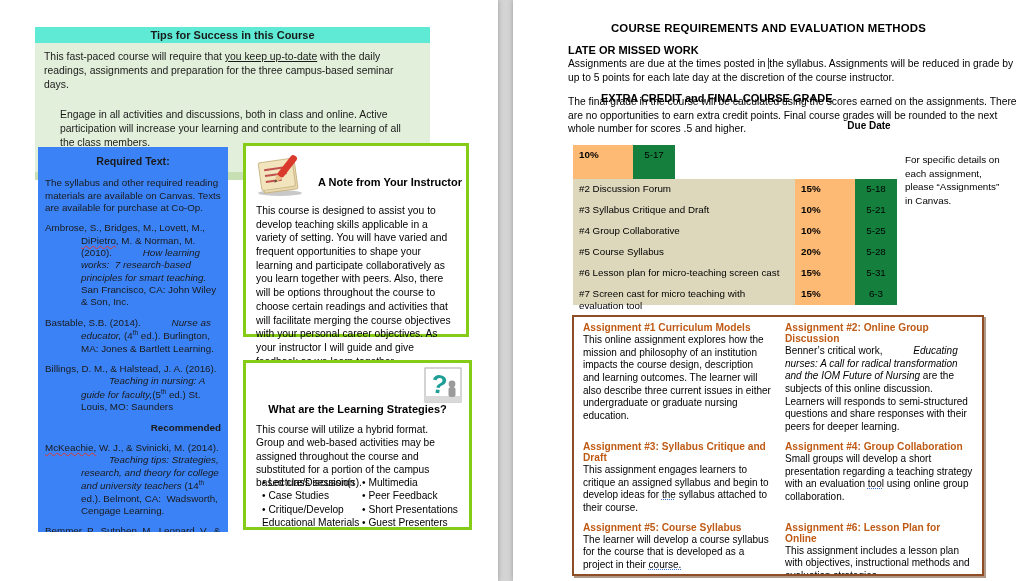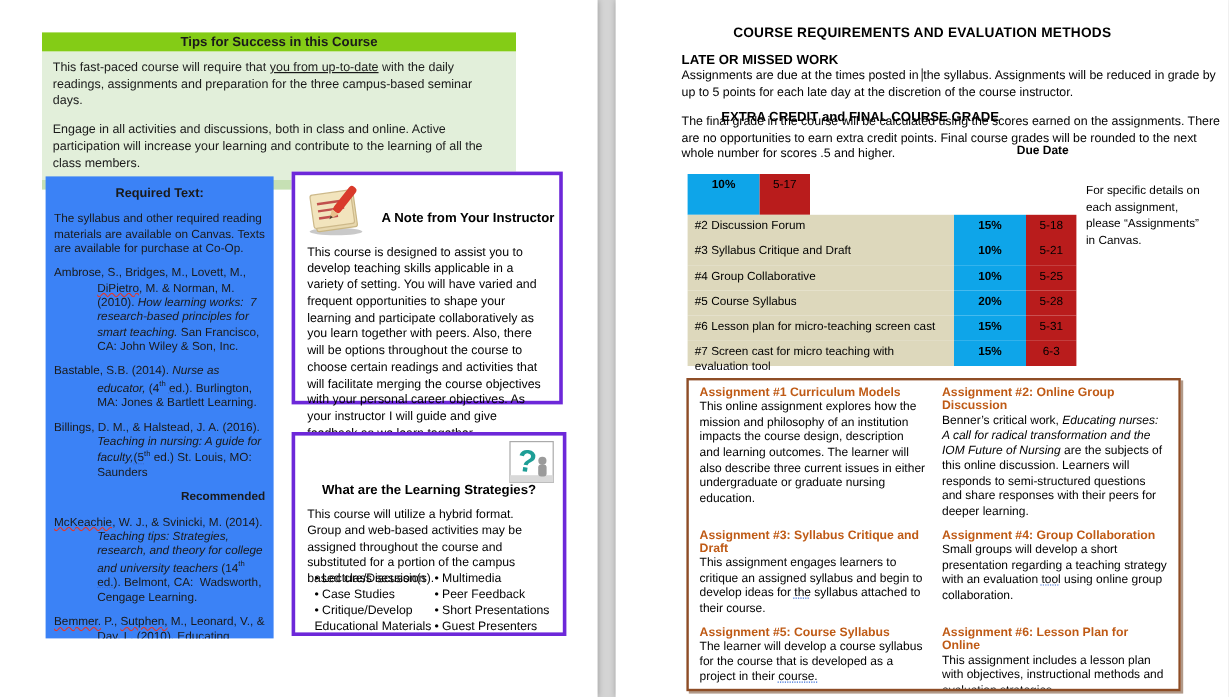--- a/index.html
+++ b/index.html
@@ -4,33 +4,33 @@
 <style>
   html,body{margin:0;padding:0;}
   body{width:1024px;height:581px;background:#d4d4d4;font-family:"Liberation Sans",sans-serif;overflow:hidden;}
   #stage{position:relative;width:1024px;height:581px;}
   .page{position:absolute;top:0;height:581px;background:#ffffff;box-shadow:0 0 5px rgba(0,0,0,.28);}
   #page-left{left:0;width:498px;}
   #page-right{left:513px;width:511px;}
 
   
   .tips-box{position:absolute;left:35px;top:27px;width:395px;}
-  .tips-header{background:#84cc16;text-align:center;font-weight:bold;font-size:11px;padding:2px 0;color:#1a1a1a;}
+  .tips-header{background:#5eead4;text-align:center;font-weight:bold;font-size:11px;padding:2px 0;color:#1a1a1a;}
   .tips-body{background:#e2efda;padding:7px 9px 6px 9px;font-size:10.4px;line-height:1.34;color:#1a1a1a;}
   .tips-body p{margin:0 0 10px 0;}
-  .tips-body p:last-child{margin:0;}
+  .tips-body p:last-child{margin:16px;}
   .tips-footer{background:#c6e0b4;height:8px;}
 
   .req-box{position:absolute;left:38px;top:147px;width:176px;height:371px;background:#3b82f6;padding:7px 7px;font-size:9.8px;line-height:1.26;color:#1a1a1a;overflow:hidden;}
   .req-title{text-align:center;font-weight:bold;font-size:10.6px;margin:1px 0 9px 0;}
   .req-box p{margin:0 0 8px 0;}
   .citation{padding-left:36px;text-indent:-36px;white-space:pre-wrap;}
   .req-sub{text-align:right;font-weight:bold;margin:0 0 8px 0;}
 
-  .blue-box{position:absolute;background:#fff;border:3px solid #6d28d9;}
+  .blue-box{position:absolute;background:#fff;border:3px solid #84cc16;}
   #note-box{left:243px;top:143px;width:220px;height:188px;}
   .note-title{position:absolute;left:72px;top:30px;font-weight:bold;font-size:11px;}
   .note-body{position:absolute;left:10px;top:58px;width:200px;font-size:10.3px;line-height:1.33;}
   .note-icon{position:absolute;left:8px;top:5px;}
 
   #strat-box{left:243px;top:360px;width:223px;height:164px;}
   .strat-icon{position:absolute;right:7px;top:4px;}
   .strat-title{position:absolute;left:0;top:40px;width:100%;text-align:center;font-weight:bold;font-size:11px;}
   .strat-intro{position:absolute;left:10px;top:60px;width:203px;font-size:10.2px;line-height:1.3;}
   .strat-cols{position:absolute;left:16px;top:113px;width:200px;display:flex;font-size:10.2px;line-height:1.32;}
@@ -38,51 +38,51 @@
   .strat-item{white-space:nowrap;}
 
   
   .rp-title{position:absolute;left:0;top:22px;width:100%;text-align:center;font-weight:bold;font-size:11.4px;letter-spacing:.2px;}
   .rp-h{position:absolute;left:55px;font-weight:bold;font-size:11px;}
   .rp-p{position:absolute;left:55px;width:450px;font-size:10.3px;line-height:1.32;}
   .due-label{position:absolute;left:325px;top:120px;width:62px;text-align:center;font-weight:bold;font-size:10px;}
   .req-table{position:absolute;left:60px;top:145px;width:324px;font-size:9.8px;}
   .t-row{display:flex;}
   .t-c1{width:210px;background:#ddd8bc;padding:4px 6px 0 6px;line-height:1.2;}
-  .t-c2{width:48px;background:#0ea5e9;padding:4px 6px 0 6px;text-align:center;font-weight:bold;}
-  .t-c3{width:30px;background:#b91c1c;padding:4px 6px 0 6px;text-align:center;}
+  .t-c2{width:48px;background:#fdba74;padding:4px 6px 0 6px;font-weight:bold;}
+  .t-c3{width:30px;background:#15803d;padding:4px 6px 0 6px;text-align:center;}
   .t-tall{height:30px;}
   .t-std{height:17px;}
   .side-note{position:absolute;left:392px;top:153px;width:96px;font-size:9.8px;line-height:1.38;}
 
   .asg-box{position:absolute;left:59px;top:315px;width:390px;height:247px;border:2px solid #8e4d26;box-shadow:2px 2px 0 rgba(99,51,18,.5);padding:5px 9px;overflow:hidden;}
   .asg-grid{display:grid;grid-template-columns:1fr 1fr;column-gap:14px;}
   .asg-block{margin-bottom:7px;}
   .asg-h{font-weight:bold;font-size:10.2px;color:#bf5a15;margin:0 0 1px 0;}
   .asg-b{font-size:10px;line-height:1.27;}
 
   
-  .s-i{font-style:italic;}
+  .s-i{font-style:italic;margin-left:28px;}
   .s-u{text-decoration:underline;}
   .s-wr{text-decoration:underline;text-decoration-style:wavy;text-decoration-color:#e0392e;text-decoration-thickness:1px;}
   .s-wb{text-decoration:underline;text-decoration-style:dotted;text-decoration-color:#3a6fd8;}
   .s-sup{vertical-align:super;font-size:.65em;}
   .s-caret{display:inline-block;width:0;height:11px;border-left:1px solid #444;vertical-align:-2px;}
 </style>
 </head>
 <body>
 
 <div id="stage">
 
   <div class="page" id="page-left">
 
     <div class="tips-box">
       <div class="tips-header">Tips for Success in this Course</div>
       <div class="tips-body">
-        <p><span>This fast-paced course will require that </span><span class="s-u">you from up-to-date</span><span> with the daily readings, assignments and preparation for the three campus-based seminar days.</span></p>
+        <p><span>This fast-paced course will require that </span><span class="s-u">you keep up-to-date</span><span> with the daily readings, assignments and preparation for the three campus-based seminar days.</span></p>
         <p>Engage in all activities and discussions, both in class and online. Active participation will increase your learning and contribute to the learning of all the class members.</p>
       </div>
       <div class="tips-footer"></div>
     </div>
 
     <div class="req-box">
       <div class="req-title">Required Text:</div>
       <p>The syllabus and other required reading materials are available on Canvas. Texts are available for purchase at Co-Op.</p>
       <p class="citation"><span>Ambrose, S., Bridges, M., Lovett, M., </span><span class="s-wr">DiPietro,</span><span> M. &amp; Norman, M. (2010). </span><span class="s-i">How learning works:  7 research-based principles for smart teaching.</span><span> San Francisco, CA: John Wiley &amp; Son, Inc.</span></p>
       <p class="citation"><span>Bastable, S.B. (2014). </span><span class="s-i">Nurse as educator,</span><span> (4</span><span class="s-sup">th</span><span> </span><span class="s-wb">ed.</span><span>). Burlington, MA: Jones &amp; Bartlett Learning.</span></p>

